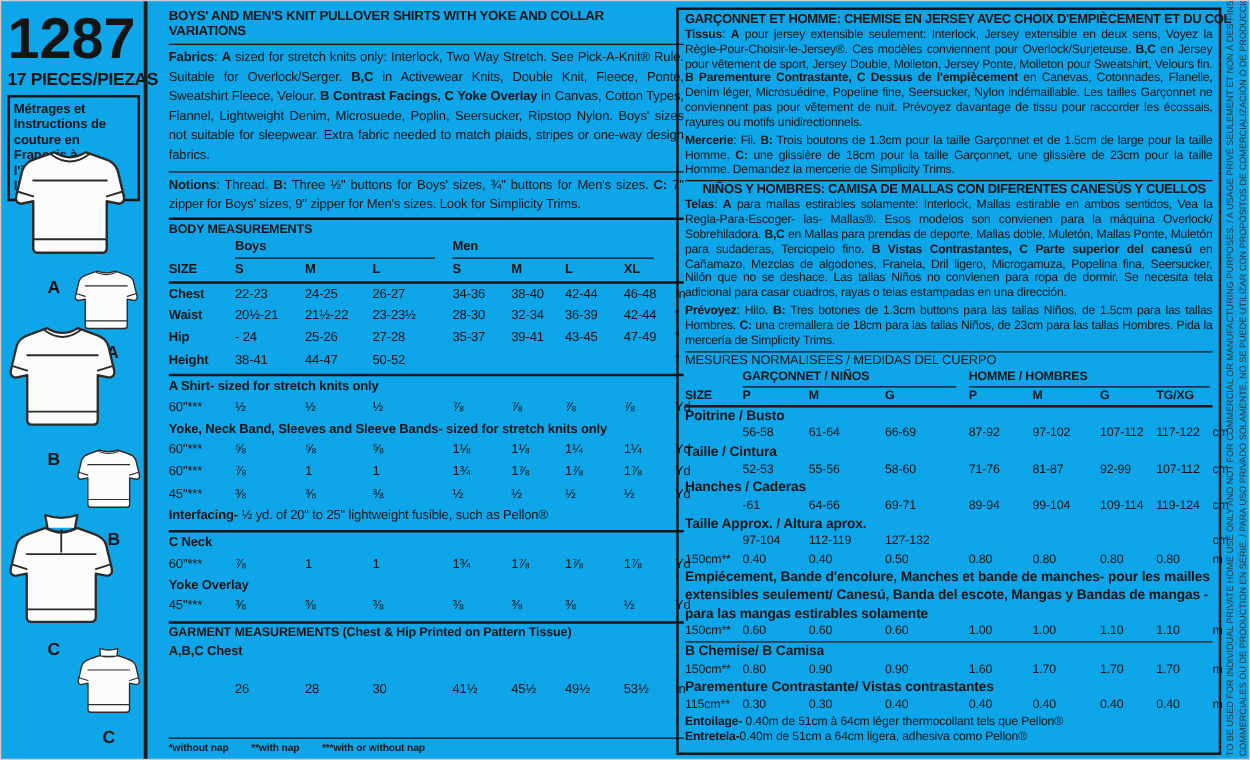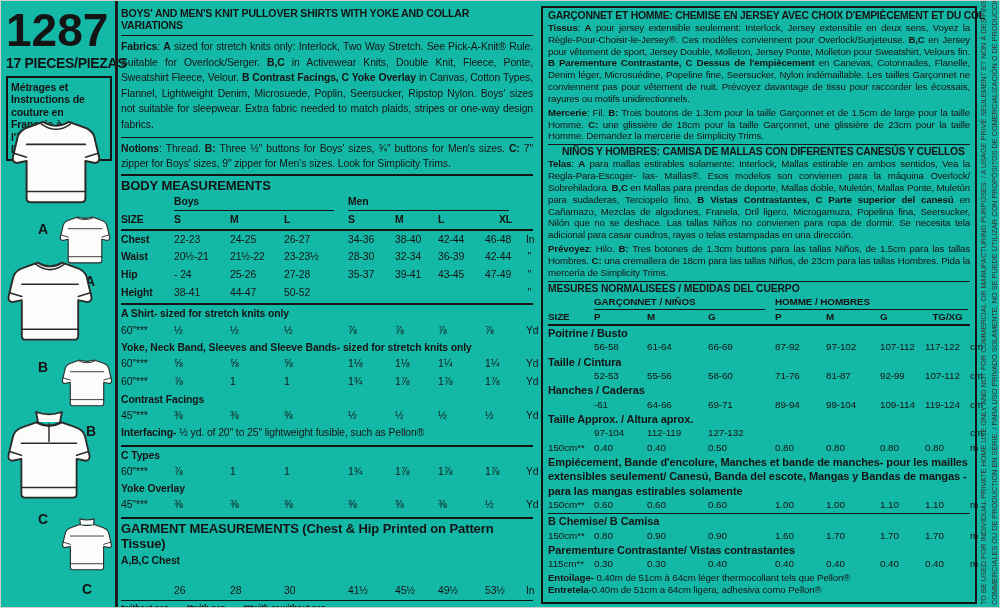--- a/index.html
+++ b/index.html
@@ -1,42 +1,42 @@
 <!DOCTYPE html>
 <html><head>
 <meta charset="utf-8">
 <style>
   html,body{margin:0;padding:0;background:#e9e9e7;}
-  .sheet{position:relative;width:1000px;height:608px;background:#14b8a6;overflow:hidden;
+  .sheet{position:relative;width:1000px;height:608px;background:#0ea5e9;overflow:hidden;
          font-family:"Liberation Sans",sans-serif;color:#141414;letter-spacing:-0.1px;
          border:1px solid #cfcfcd;box-sizing:border-box;}
   .b{font-weight:700}
 
   
   .sidebar{position:absolute;left:5px;top:6px;width:106px;height:596px;}
   .pattern-number{font-size:46px;font-weight:700;line-height:1;letter-spacing:0;}
   .pieces{font-size:14px;font-weight:700;margin-top:2px;letter-spacing:-0.3px;white-space:nowrap;}
   .fr-note{border:2px solid #141414;margin-top:5px;padding:3px 3px 4px 3px;
            font-size:10.5px;font-weight:700;line-height:1.18;}
   .divider-v{position:absolute;left:114px;top:0;width:3px;height:608px;background:#1c1c1c;}
   .fig{position:absolute;}
   .fig svg{display:block;width:100%;height:100%;}
   .view-letter{position:absolute;font-size:14px;font-weight:700;}
 
   
-  .mid{position:absolute;left:120px;top:6px;width:412px;height:596px;display:flex;flex-direction:column;}
+  .mid{position:absolute;left:134px;top:6px;width:412px;height:596px;display:flex;flex-direction:column;}
   .en-title{font-size:10.6px;font-weight:700;padding-bottom:4px;letter-spacing:-0.2px;}
   .rule-t{border-top:1.5px solid #141414;}
   .rule-h{border-top:2.5px solid #141414;}
   .para{font-size:10.4px;line-height:1.5;text-align:justify;padding:3px 0 4px 0;}
-  .sec-head{font-size:13px;font-weight:700;padding:2px 0 1px 0;}
+  .sec-head{font-size:10px;font-weight:700;padding:2px 0 1px 0;}
   .tr{display:grid;grid-template-columns:53px 56px 54px 64px 47px 43px 47px 41px 1fr;
       font-size:10.4px;line-height:1.7;align-items:end;}
   .tr .lbl{font-weight:700;}
-  .tr span:last-child{text-align:center;}
+  .tr span:last-child{text-align:left;}
   .grp-row{display:grid;grid-template-columns:53px 56px 54px 64px 47px 43px 47px 41px 1fr;
       font-size:10.4px;line-height:1.55;}
   .grp-boys{grid-column:2/5;font-weight:700;border-bottom:1.5px solid #141414;margin-right:14px;}
   .grp-men{grid-column:5/10;font-weight:700;border-bottom:1.5px solid #141414;margin-right:24px;}
   .hdr-row{border-bottom:2.2px solid #141414;}
   .hdr-row span{font-weight:700;}
   .note-line{font-size:10.4px;line-height:1.55;padding:1px 0;}
   .yard-head{font-size:10.4px;font-weight:700;line-height:1.45;padding-top:1px;}
   .mid-foot{margin-top:auto;border-top:1.5px solid #141414;padding-top:3px;
             display:flex;gap:18px;font-size:8.2px;font-weight:700;}
@@ -47,21 +47,21 @@
   .fr-title{font-size:10.4px;font-weight:700;letter-spacing:-0.25px;white-space:nowrap;}
   .rp .para{font-size:9.7px;line-height:1.22;padding:1px 0 2px 0;letter-spacing:-0.15px;}
   .rp .tr{grid-template-columns:46px 53px 61px 67px 51px 54px 45px 45px 1fr;
           font-size:9.9px;line-height:1.45;}
   .rp .grp-row{grid-template-columns:46px 53px 61px 67px 51px 54px 45px 45px 1fr;
           font-size:9.9px;line-height:1.35;}
   .rp .grp-boys{grid-column:2/5;margin-right:10px;}
   .rp .grp-men{grid-column:5/10;margin-right:2px;}
   .rp .hdr-row{border-bottom:2px solid #141414;}
   .metric-label{font-size:11px;font-weight:700;line-height:1.3;}
-  .rp-heading{font-size:10.3px;font-weight:700;line-height:1.35;}
+  .rp-heading{font-size:10.3px;font-weight:400;line-height:1.35;}
   .rp .note-line{font-size:9.7px;line-height:1.25;padding:0;}
 
   
   .edge{position:absolute;left:979px;top:4px;width:20px;height:600px;display:flex;gap:2px;}
   .vt{writing-mode:vertical-rl;transform:rotate(180deg);white-space:nowrap;
       font-size:7.3px;color:#333;letter-spacing:0;line-height:1.2;}
 
   .garment path{fill:#fcfcfa;stroke:#2b2b2b;stroke-width:2;stroke-linecap:round;stroke-linejoin:round;}
   .garment .detail{fill:none;stroke-width:1.6;}
 </style>
@@ -250,35 +250,34 @@
       <span>60"***</span>
     <span>⅞</span>
         <span>1</span>
         <span>1</span>
         <span>1¾</span>
         <span>1⅞</span>
         <span>1⅞</span>
         <span>1⅞</span>
         <span>Yd</span>
       </div>
-    <div class="yard-head">Contrast Facings</div>
     <div class="tr">
       <span>45"***</span>
     <span>⅜</span>
         <span>⅜</span>
         <span>⅜</span>
         <span>½</span>
         <span>½</span>
         <span>½</span>
         <span>½</span>
         <span>Yd</span>
       </div>
     <div class="note-line"><span class="b">Interfacing-</span><span> ½ yd. of 20" to 25" lightweight fusible, such as Pellon®</span></div>
 
-    <div class="yard-head rule-h" style="margin-top:2px;">C Types</div>
+    <div class="yard-head rule-h" style="margin-top:2px;">C Neck</div>
     <div class="tr">
       <span>60"***</span>
     <span>⅞</span>
         <span>1</span>
         <span>1</span>
         <span>1¾</span>
         <span>1⅞</span>
         <span>1⅞</span>
         <span>1⅞</span>
         <span>Yd</span>

